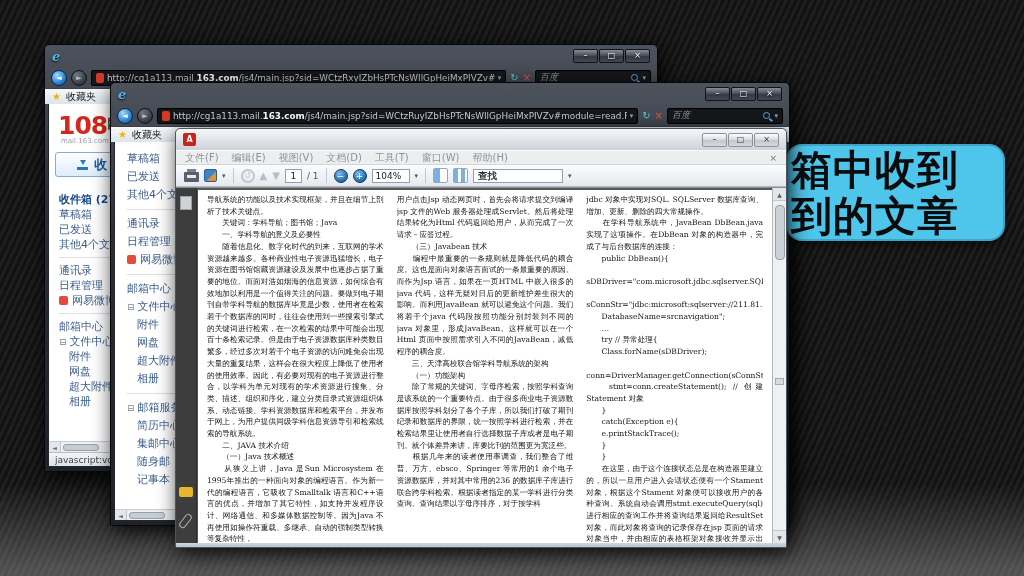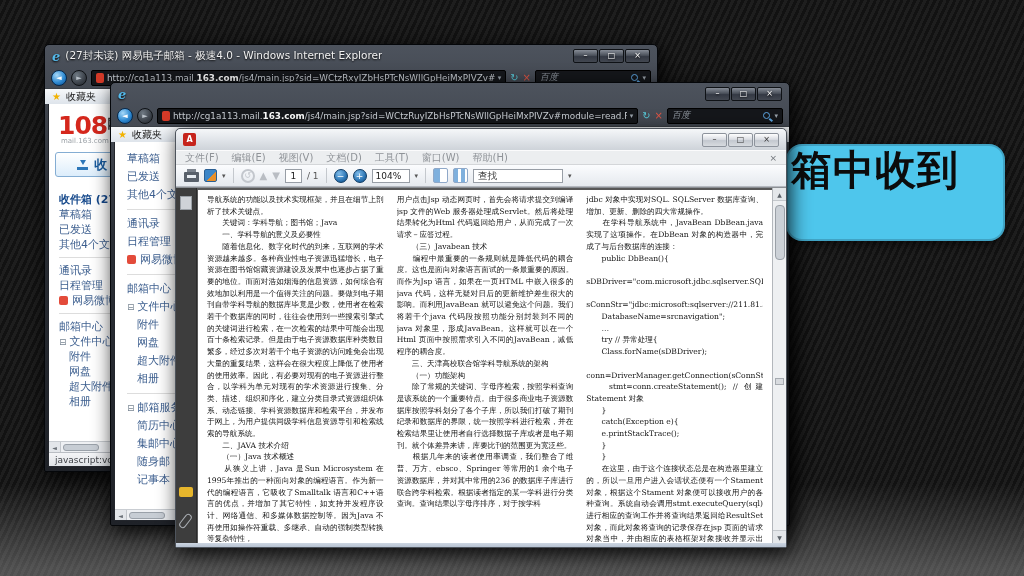--- a/index.html
+++ b/index.html
@@ -127,21 +127,21 @@
               font-size:9px; line-height:12px; text-align:center;
               background:radial-gradient(circle at 35% 30%,#7fbbe9,#2d77b6 60%,#114a7e); }
   .zoombox { width:38px; height:14px; background:#fff; border:1px solid #989ea6; font-size:9px;
              line-height:12px; padding:0 3px; color:#222; }
   .dd2 { font-size:7px; color:#555; }
   .viewbtn { width:15px; height:15px; border:1px solid #8fa8c8; border-radius:2px; background:#fff; }
   .viewbtn.v1 { background:linear-gradient(90deg,#7fb0dd 0 6px,#fff 6px); }
   .viewbtn.v2 { background:repeating-linear-gradient(90deg,#7fb0dd 0 4px,#fff 4px 7px),
                 repeating-linear-gradient(0deg,rgba(255,255,255,.7) 0 4px,rgba(127,176,221,.5) 4px 7px); }
   .findbox { width:90px; height:14px; background:#fff; border:1px solid #989ea6; font-size:9.5px;
-             line-height:12px; padding:0 4px; color:#333; }
+             line-height:12px; padding:0 4px; color:#333;font-weight:bold; }
 
   .ad-main { flex:1; display:flex; min-height:0; background:#575757; border-top:1px solid #8b8f94; }
   .ad-rail { width:21px; background:#3d3d3d; border-right:1px solid #2b2b2b; position:relative; flex:0 0 auto; }
   .ri-pages { position:absolute; left:4px; top:8px; width:12px; height:14px; background:#cfd3d8;
               border:1px solid #9aa0a6; }
   .ri-comment { position:absolute; left:3px; bottom:46px; width:14px; height:10px; background:#e7b62c;
                 border-radius:2px; }
   .ri-comment::after { content:""; position:absolute; left:2px; bottom:-3px; border:3px solid transparent;
                        border-top:4px solid #e7b62c; }
   .ri-clip { position:absolute; left:6px; bottom:14px; width:7px; height:16px; border:1.6px solid #a9adb2;
@@ -169,21 +169,20 @@
   #win-back { left:44px; top:44px; width:614px; height:428px; z-index:1; }
   #win-mid  { left:110px; top:82px; width:680px; height:444px; z-index:2; }
   #win-pdf  { left:175px; top:128px; width:612px; height:420px; z-index:4; }
 </style>
 </head>
 <body>
 
 <div class="win ie" id="win-back">
   <div class="titlebar">
     <span class="ie-e">e</span>
-    <span class="title-text">(27封未读) 网易电子邮箱 - 极速4.0 - Windows Internet Explorer</span>
     <span class="winbtns">
       <span class="cbtn">–</span>
       <span class="cbtn">□</span>
       <span class="cbtn">×</span>
     </span>
   </div>
   <div class="ie-nav">
     <span class="navball back">◄</span>
     <span class="navball fwd">►</span>
     <span class="addr">
@@ -301,20 +300,21 @@
     <div class="hscroll">
       <span class="hs-btn">◄</span>
       <span class="hs-thumb"></span>
     </div>
   </div>
   <div class="ie-bottom"></div>
 </div>
 
 <div class="caption">
   <div>箱中收到</div>
+  <div>到的文章</div>
 </div>
 
 <div class="win adobe" id="win-pdf">
   <div class="ad-title">
     <span class="pdficon">A</span>
     <span class="winbtns">
       <span class="cbtn light">–</span>
       <span class="cbtn light">□</span>
       <span class="cbtn light">×</span>
     </span>

